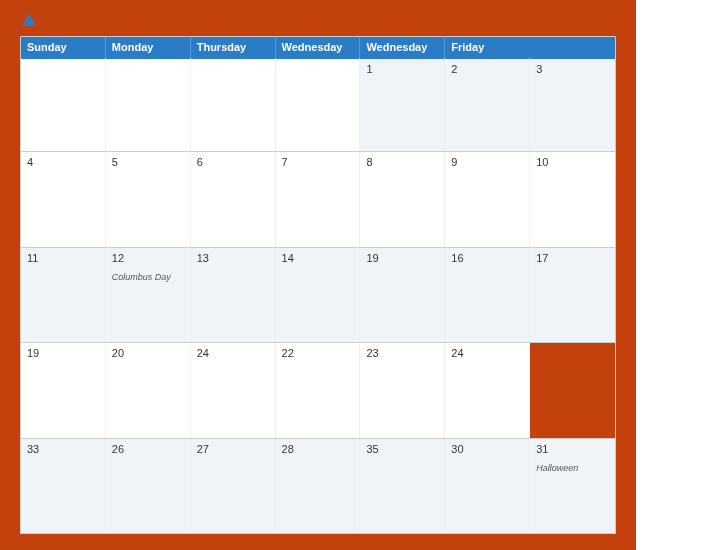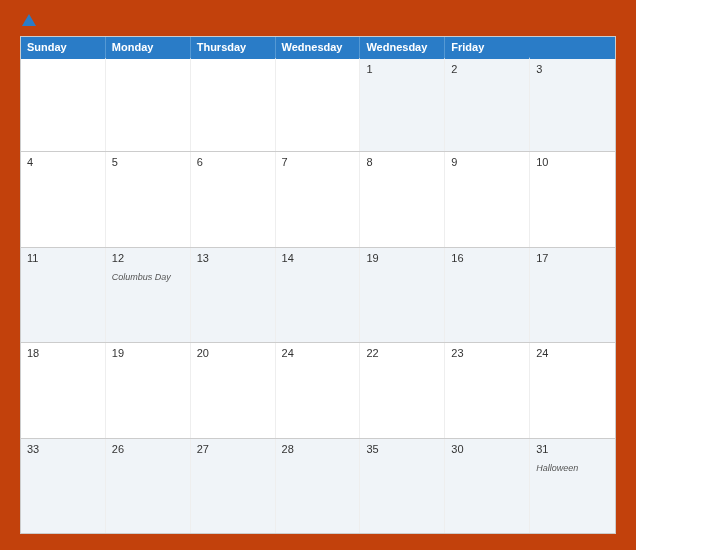--- a/index.html
+++ b/index.html
@@ -227,23 +227,20 @@
           </div>
           <div class="day-cell">
             <span class="day-number">16</span>
           </div>
           <div class="day-cell">
             <span class="day-number">17</span>
           </div>
         </div>
         <div class="week-row">
           <div class="day-cell">
-            <span class="day-number">18</span>
-          </div>
-          <div class="day-cell">
             <span class="day-number">19</span>
           </div>
           <div class="day-cell">
             <span class="day-number">20</span>
           </div>
           <div class="day-cell">
             <span class="day-number">24</span>
           </div>
           <div class="day-cell">
             <span class="day-number">22</span>

